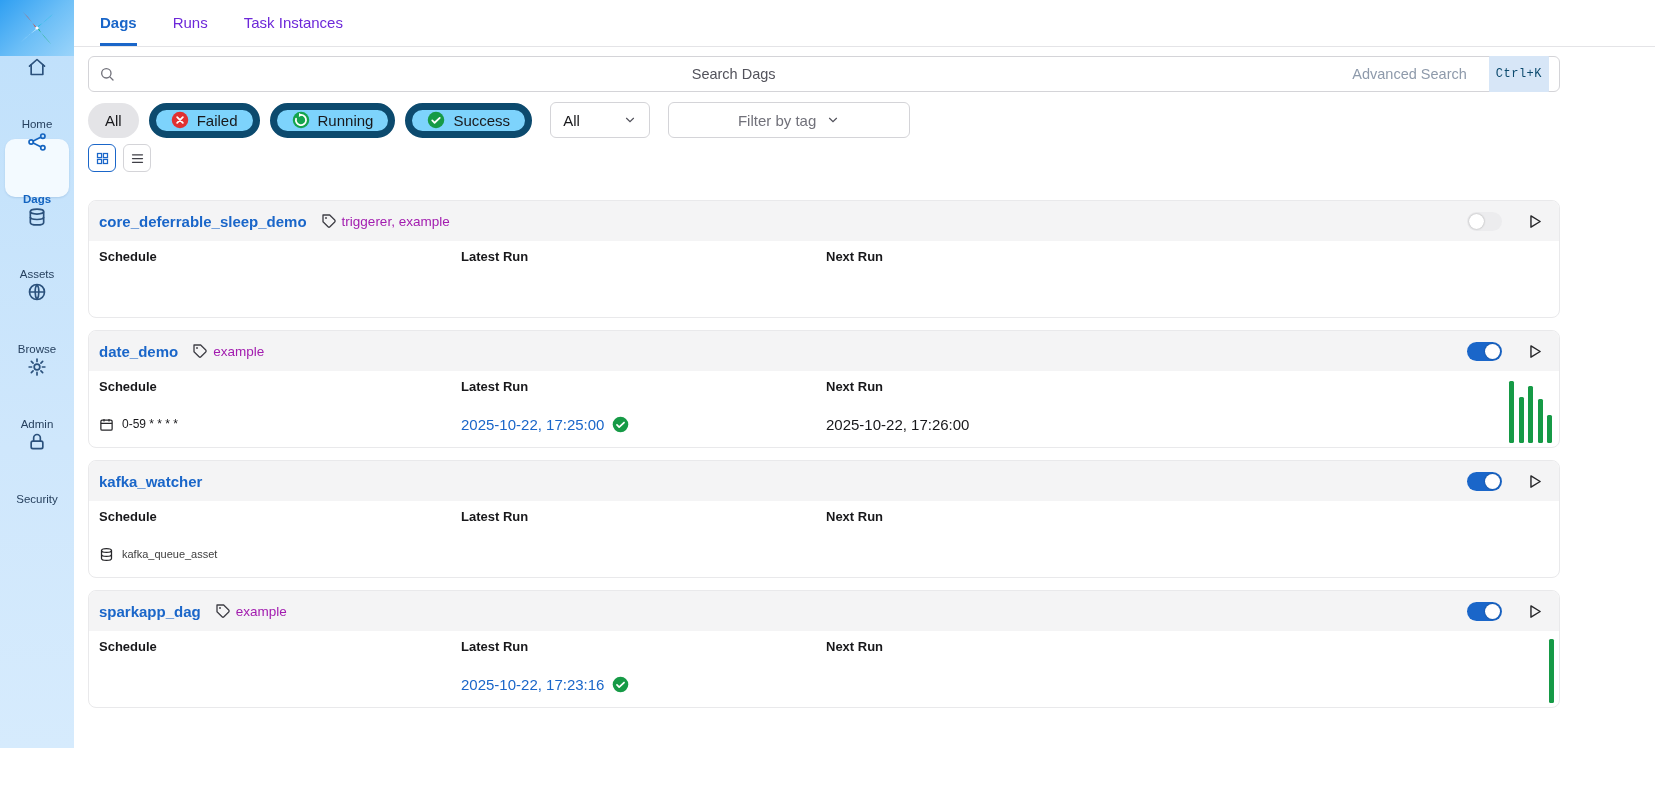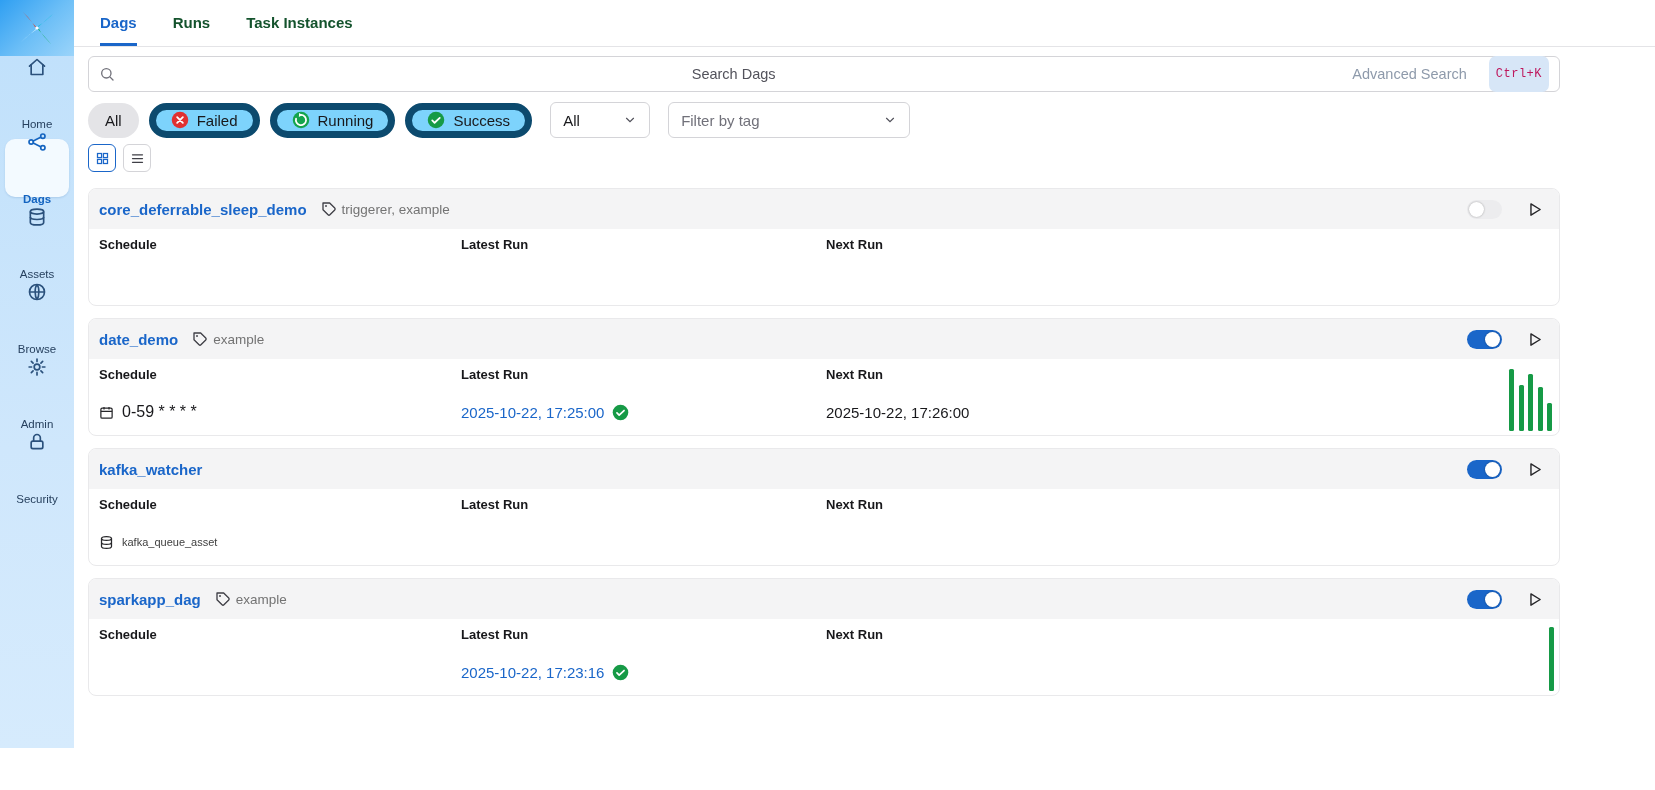--- a/index.html
+++ b/index.html
@@ -34,104 +34,104 @@
   .nav-item.active .nav-label { color:#1464c0; font-weight:700; }
 
   
   .main { position:absolute; left:74px; top:0; width:1581px; height:790px; background:#fff; }
 
   .tabbar {
     height:47px; border-bottom:1px solid #e4e4e7;
     display:flex; align-items:stretch; padding-left:26px; gap:36px;
   }
   .tab {
-    display:flex; align-items:center; font-size:15px; font-weight:700; color:#14532d;
+    display:flex; align-items:center; font-size:15px; font-weight:400; color:#6d28d9;
     border-bottom:3px solid transparent; padding-top:2px; cursor:pointer;
   }
   .tab.active { color:#1a66c9; font-weight:700; border-bottom-color:#1a66c9; }
 
   .content { padding:9px 95px 0 14px; }
 
   
   .search-row {
     height:36px; border:1px solid #d4d4d8; border-radius:6px;
     display:flex; align-items:center; padding:0 10px; gap:8px;
   }
   .search-input {
     flex:1; border:none; outline:none; font-size:14.5px; color:#18181b;
     font-family:"Liberation Sans", sans-serif; background:transparent;text-align:center;
   }
   .search-input::placeholder { color:#52525b; }
   .adv-link { color:#8e9aab; font-size:14.5px; text-decoration:none; cursor:pointer; }
   .kbd {
-    margin-left:14px; background:#d7e6f7; color:#be185d;
+    margin-left:14px; background:#d7e6f7; color:#0c4a6e;
     font-family:"Liberation Mono","DejaVu Sans Mono",monospace; font-size:12px;
-    padding:11px 7px; border-radius:7px; letter-spacing:.5px;
+    padding:11px 7px; border-radius:1px; letter-spacing:.5px;
   }
 
   
   .filter-row { margin-top:10px; display:flex; align-items:center; gap:10px; }
   .pill {
     height:35px; border-radius:18px; display:flex; align-items:center; gap:8px;
     padding:0 15px; font-size:15px; background:#7dd3fc; border:7px solid #0c4a6e; cursor:pointer;
     color:#18181b;
   }
   .pill.plain { border:none; background:#e4e4e7; padding:0 17px; }
   .pill .st-icon { display:flex; }
   .select {
     height:36px; border:1px solid #d4d4d8; border-radius:6px; background:#fff;
     display:flex; align-items:center; justify-content:space-between;
     padding:0 12px; font-size:15px; cursor:pointer; gap:10px;
   }
   .select.paused { width:100px; margin-left:8px; }
-  .select.tag-filter { width:242px; margin-left:8px; color:#71717a; }
+  .select.tag-filter { width:242px; margin-left:8px; color:#71717a;justify-content:center; }
 
   
   .summary-row { margin-top:13px; display:flex; align-items:center; justify-content:space-between; }
   .dag-count { font-size:16px; font-weight:700; color:#18181b; }
   .select.sort { width:288px; }
 
   
   .view-row { margin-top:6px; display:flex; gap:7px; }
   .view-btn {
     width:28px; height:28px; border-radius:6px; border:1px solid #d4d4d8; background:#fff;
     display:flex; align-items:center; justify-content:center; cursor:pointer; padding:0;
   }
   .view-btn.active { border:1.5px solid #1a66c9; }
 
   
-  .dag-list { margin-top:16px; display:flex; flex-direction:column; gap:12px; }
+  .dag-list { margin-top:28px; display:flex; flex-direction:column; gap:12px; }
   .dag-card { border:1px solid #e9e9eb; border-radius:8px; overflow:hidden; background:#fff; }
   .dag-head {
     background:#f4f4f5; height:40px; display:flex; align-items:center; padding:0 14px 0 10px; gap:8px;
   }
   .dag-name { font-size:15px; font-weight:700; color:#1a66c9; text-decoration:none; cursor:pointer; }
   .tag-wrap { display:flex; align-items:center; gap:5px; margin-left:6px; }
-  .tag-text { font-size:13.5px; color:#737373; }
+  .tag-text { font-size:13.5px; color:#a21caf; }
   .spacer { flex:1; }
   .switch {
     width:35px; height:19px; border-radius:10px; position:relative; cursor:pointer;
     background:#ececee; transition:none; flex:0 0 auto;
   }
   .switch .knob {
     position:absolute; top:2px; left:2px; width:15px; height:15px; border-radius:50%;
     background:#fff; box-shadow:0 0 2px rgba(0,0,0,.35);
   }
   .switch.on { background:#1a66c9; }
   .switch.on .knob { left:18px; }
   .play-btn { background:none; border:none; cursor:pointer; margin-left:14px; padding:2px; display:flex; }
 
   .dag-body {
     position:relative; height:76px; padding:8px 12px 0 10px;
     display:grid; grid-template-columns:362px 365px 1fr;
   }
   .col-label { font-size:13px; font-weight:700; color:#18181b; }
   .col-value { margin-top:17px; height:26px; display:flex; align-items:center; gap:8px; font-size:15px; }
   .run-link { color:#1a66c9; text-decoration:none; cursor:pointer; font-size:15px; }
-  .sched-text { font-size:16px; }
+  .sched-text { font-size:12px; }
   .asset-link { color:#404040; text-decoration:none; cursor:pointer; font-size:11px; }
   .next-run-text { font-size:15px; color:#18181b; }
 
   .bars {
     position:absolute; right:7px; bottom:4px; display:flex; align-items:flex-end; gap:4.5px;
   }
   .bars .bar { width:5px; background:#169a46; border-radius:1.5px; }
 </style>
 </head>
 <body>

